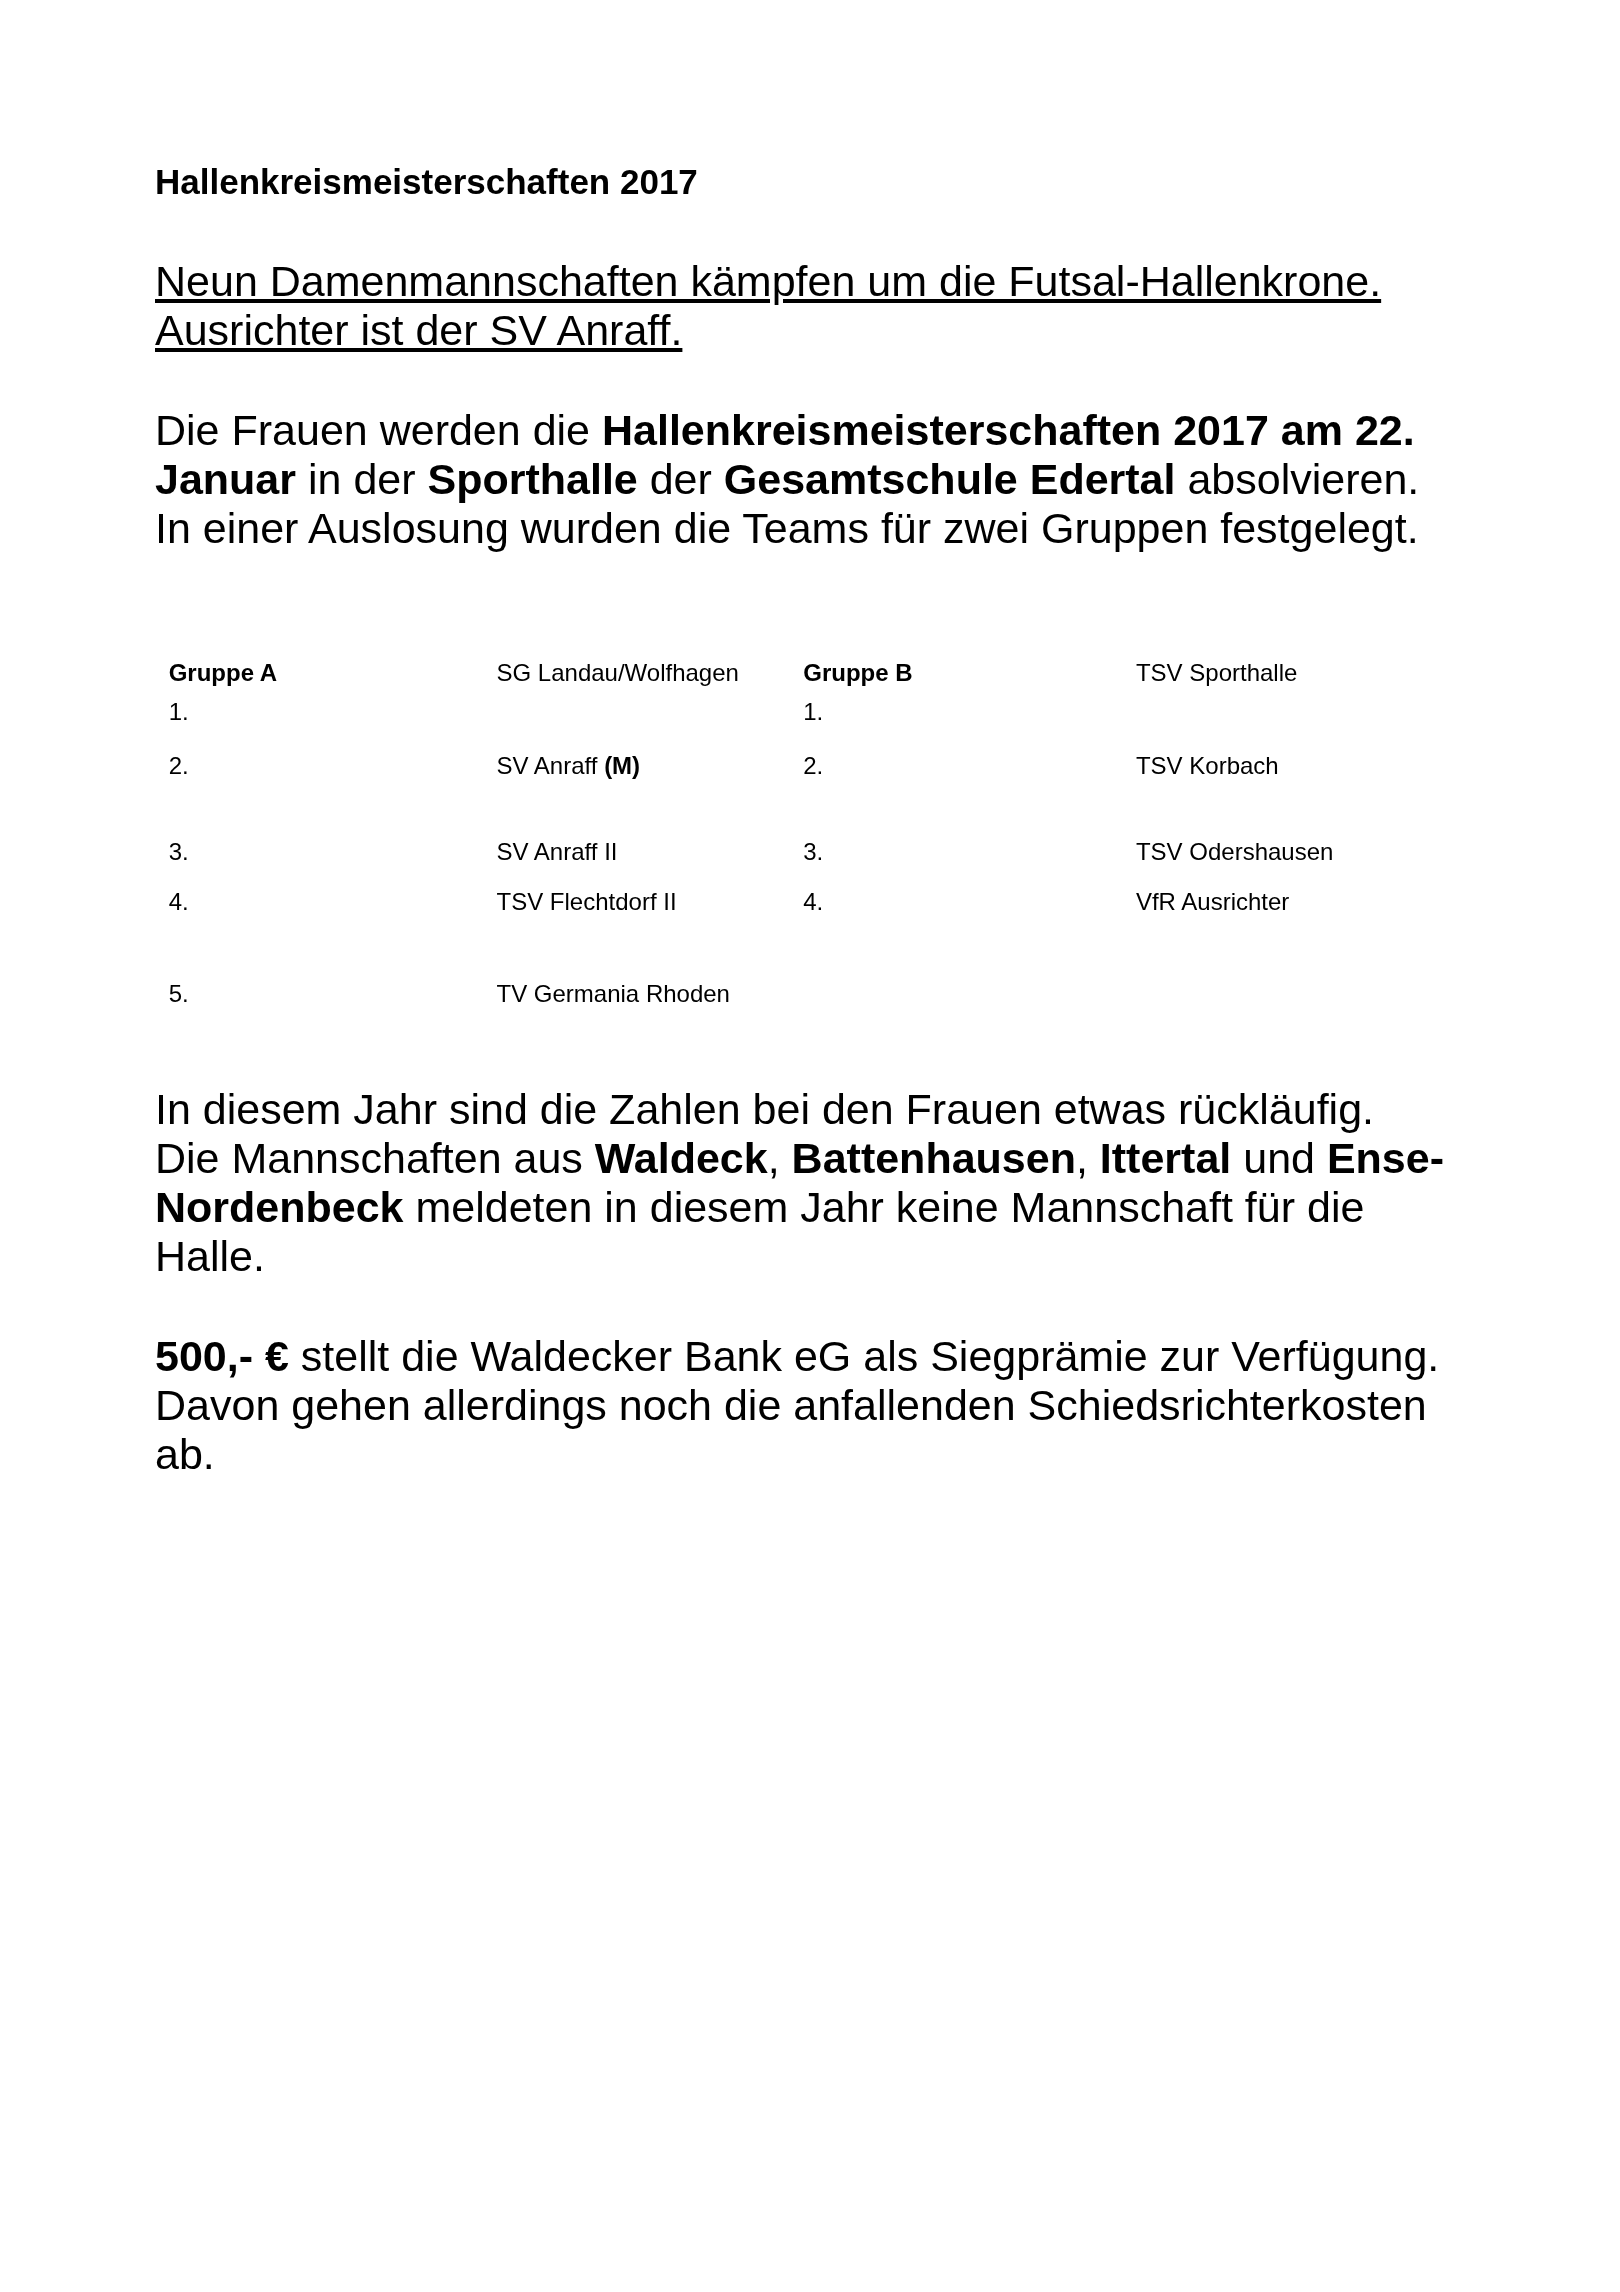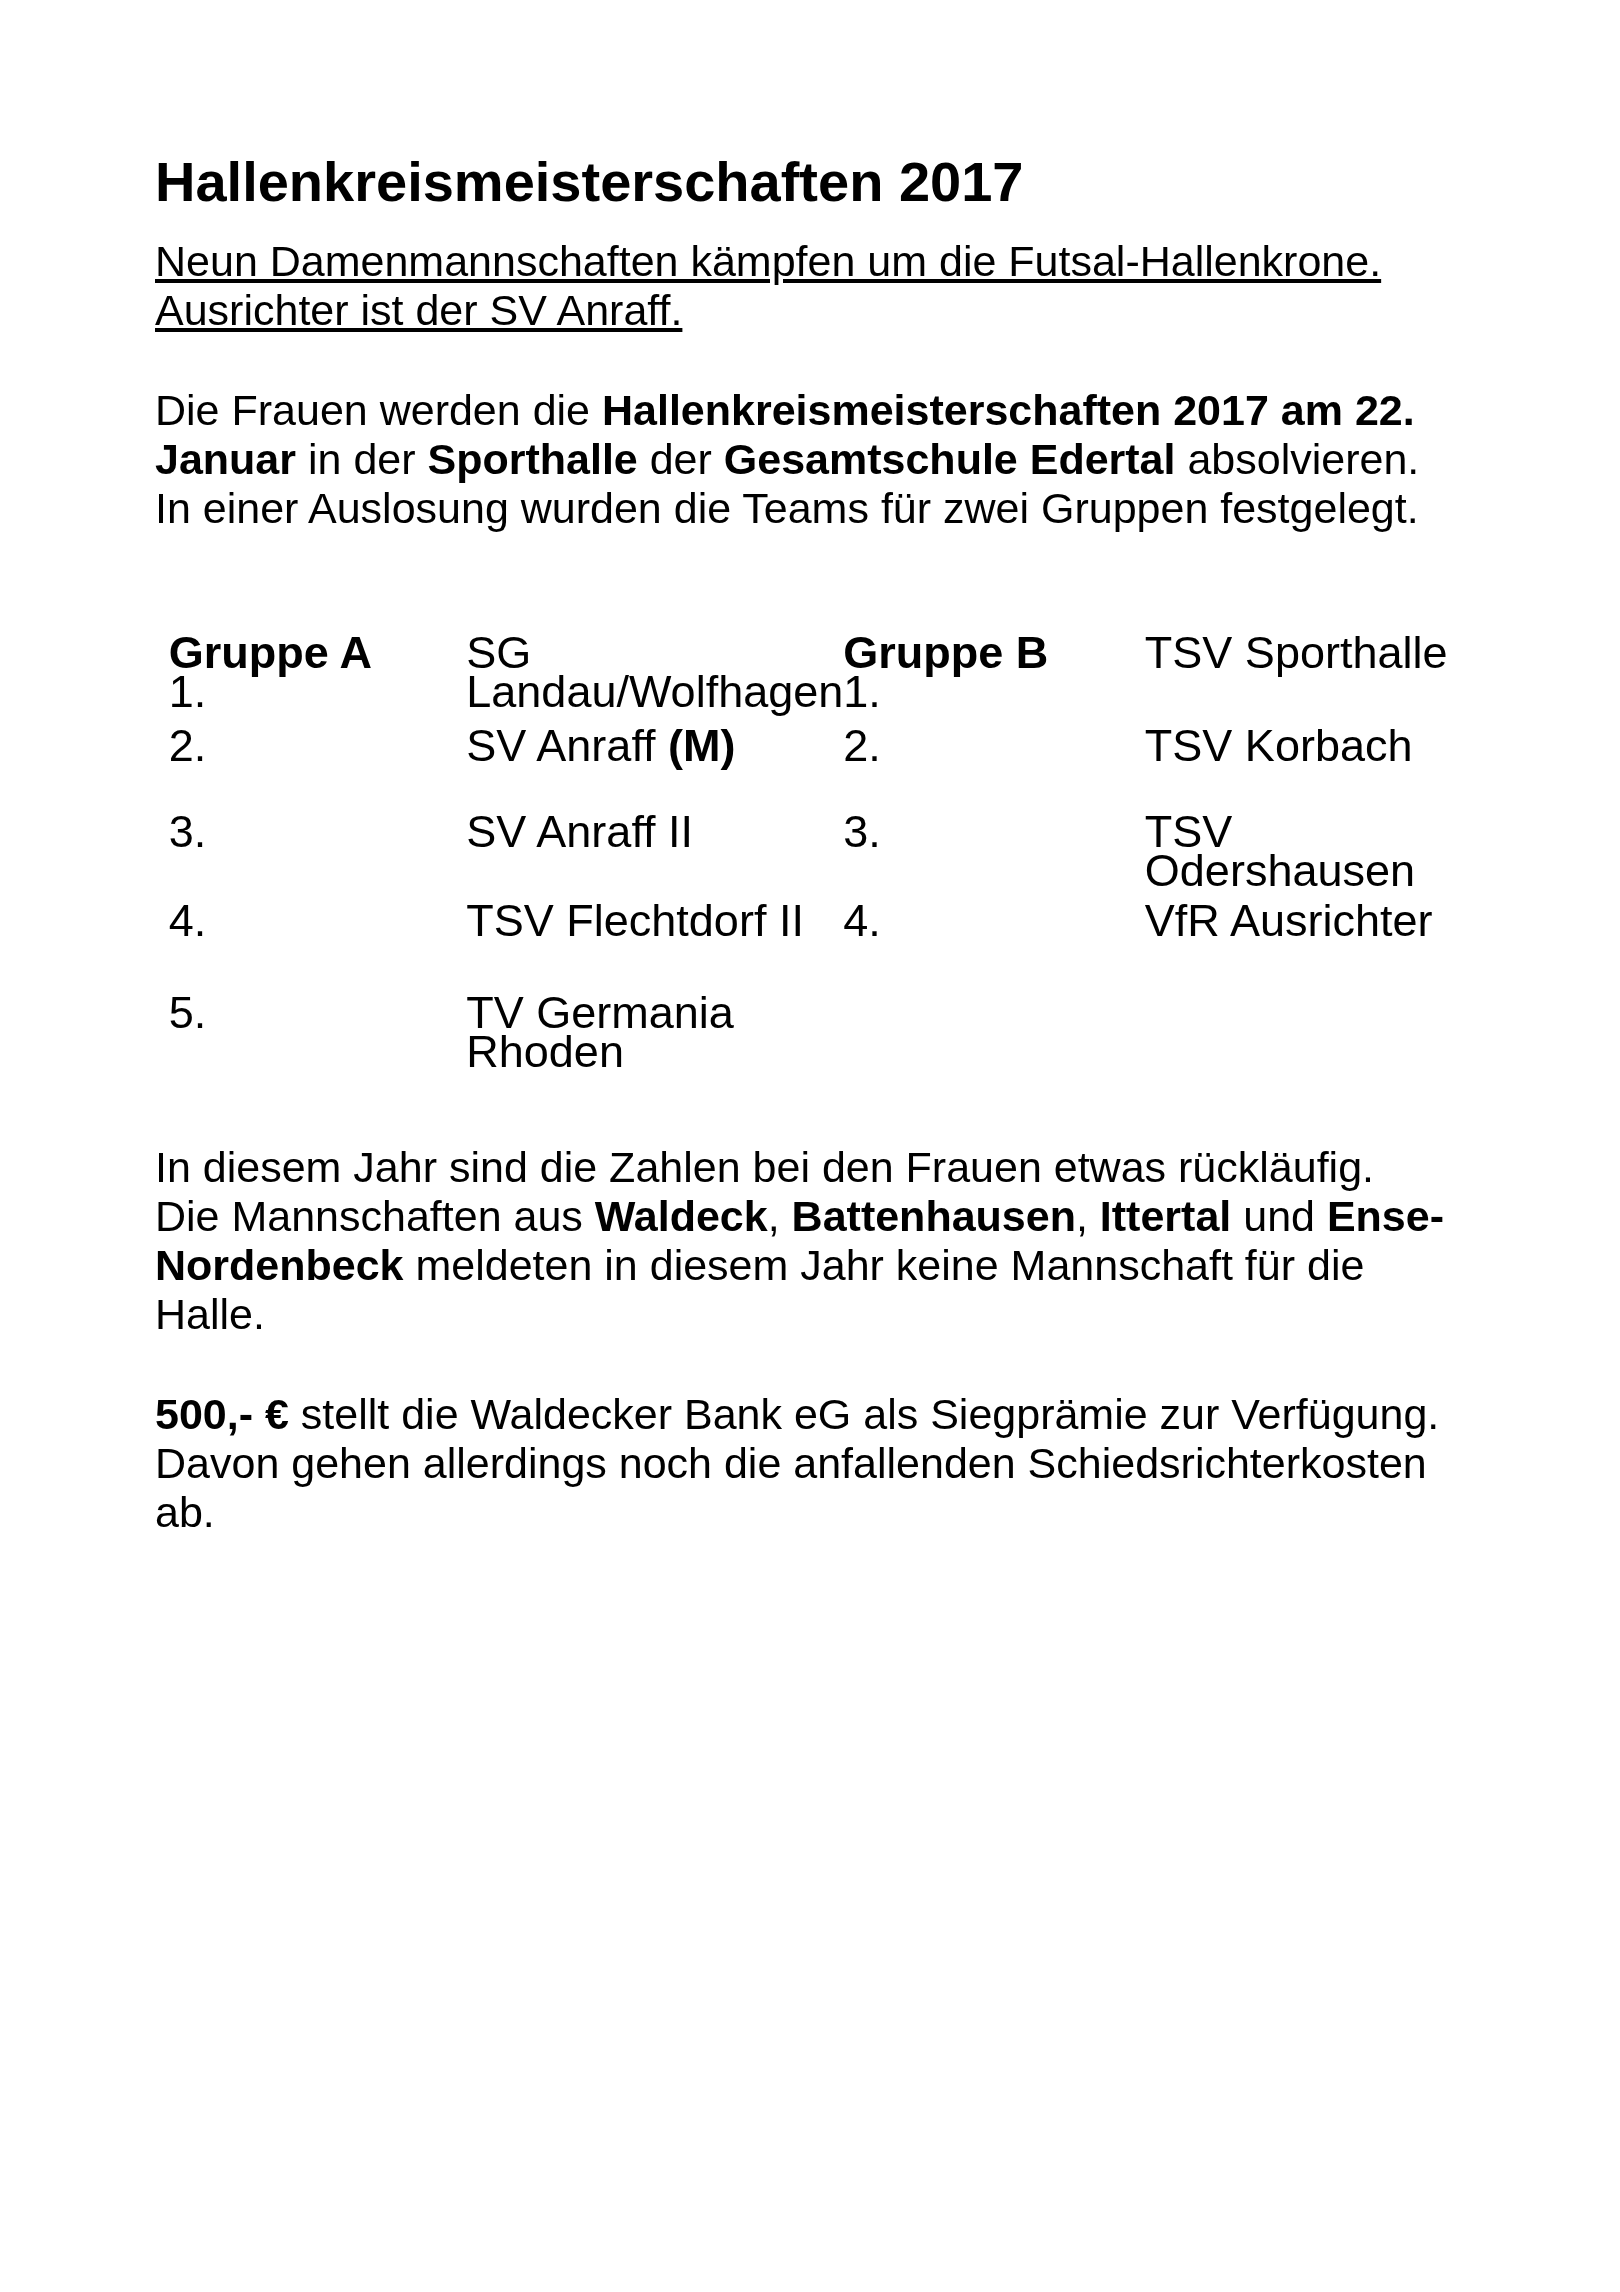--- a/index.html
+++ b/index.html
@@ -14,44 +14,44 @@
     background: #ffffff;
     color: #000000;
     font-family: "Liberation Sans", "DejaVu Sans", sans-serif;
     font-size: 43px;
     line-height: 49px;
     box-sizing: border-box;
     padding: 157px 155px 0 155px;
     overflow: hidden;
   }
   .title {
-    font-size: 56px;
+    font-size: 35px;
     line-height: 49px;
     font-weight: bold;
-    margin: 0 0 31px 0;
+    margin: 0 0 51px 0;
   }
   p.para {
     margin: 0;
   }
   .line {
     display: block;
     white-space: nowrap;
   }
   .b {
     font-weight: bold;
   }
   #p1 { margin: 0 0 51px 0; text-decoration: underline; }
   #p2 { margin: 6px 0 100px 0; }
   #p3 { margin: 16px 0 51px 0; }
   #p4 { margin: 0; }
   table.groups {
     border-collapse: collapse;
     table-layout: fixed;
     margin: 0 0 72px 13.7px;
-    font-size: 45px;
+    font-size: 24px;
     line-height: 39px;
     border: none;
   }
   table.groups td {
     vertical-align: top;
     padding: 0;
     overflow: visible;
   }
   col.c1 { width: 333px; }
   col.c2 { width: 309px; }

